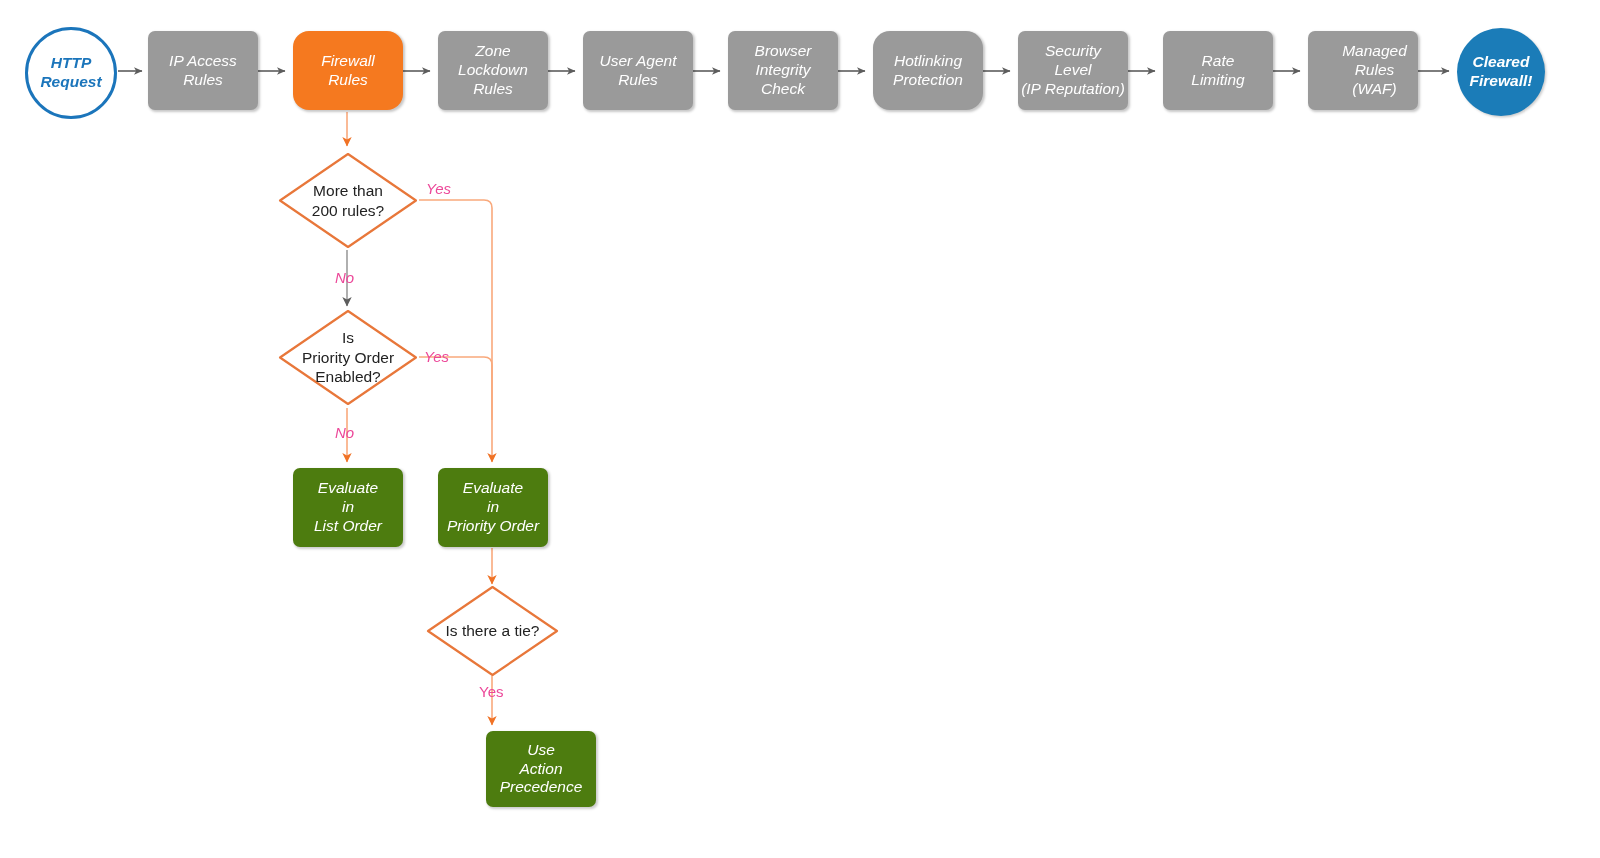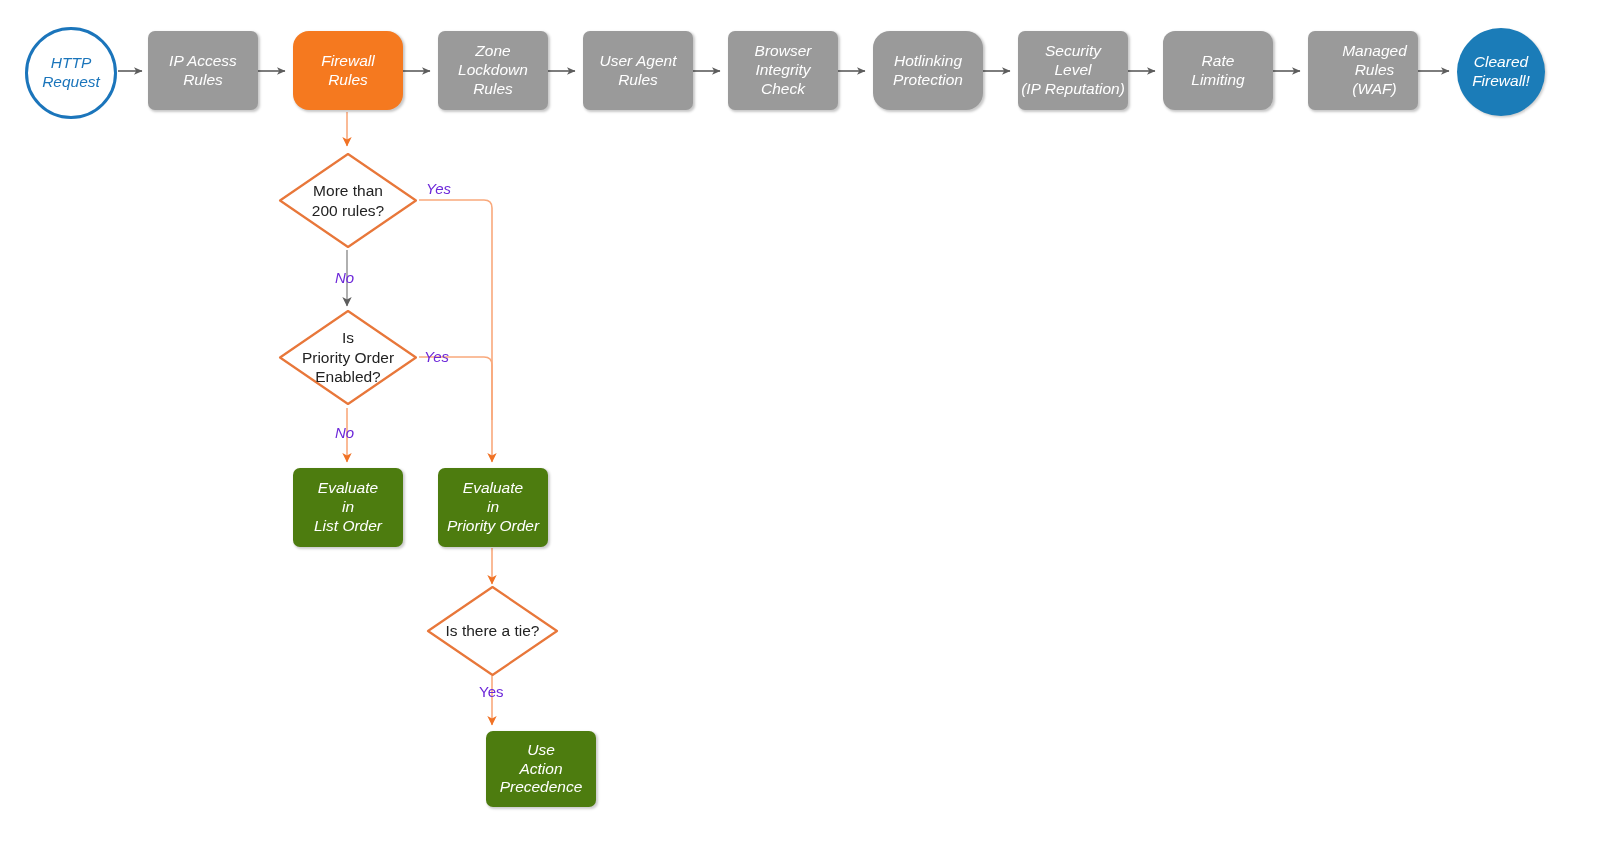--- a/index.html
+++ b/index.html
@@ -43,21 +43,21 @@
     font-weight: 400;
     box-shadow: 1.5px 1.5px 2.5px rgba(0,0,0,0.22);
   }
   .procbox.gray   { background: #9a9a9a; }
   .procbox.orange { background: #f5791f; }
 
   
   .circle {
     border-radius: 50%;
     font-style: italic;
-    font-weight: normal;
+    font-weight: bold;
     font-size: 15.5px;
     align-items: center;
   }
   .circle.start {
     background: #ffffff;
     border: 3.5px solid #1b75bb;
     color: #1b75bb;
   }
   .circle.end {
     background: #1b7cb8;
@@ -97,21 +97,21 @@
     text-align: center;
     color: #222222;
     font-size: 15.5px;
     line-height: 1.25;
     pointer-events: none;
   }
 
   
   .edge-label {
     position: absolute;
-    color: #6d28d9;
+    color: #ec4899;
     font-size: 15px;
     font-style: italic;
     white-space: nowrap;
     text-align: center;
   }
   .edge-label.upright {
     font-style: normal;
   }
 
   .nl { display: block; }
@@ -226,21 +226,21 @@
 </div>
 
 <div class="node procbox gray" style="left:1018px; top:31px; width:110px; height:79px;">
   <div>
     <span class="nl">Security</span>
     <span class="nl">Level</span>
     <span class="nl">(IP Reputation)</span>
   </div>
 </div>
 
-<div class="node procbox gray" style="left:1163px; top:31px; width:110px; height:79px;border-radius:12px;">
+<div class="node procbox gray" style="left:1163px; top:31px; width:110px; height:79px;">
   <div>
     <span class="nl">Rate</span>
     <span class="nl">Limiting</span>
   </div>
 </div>
 
 <div class="node procbox gray" style="left:1308px; top:31px; width:110px; height:79px;padding-left:23px;">
   <div>
     <span class="nl">Managed</span>
     <span class="nl">Rules</span>

